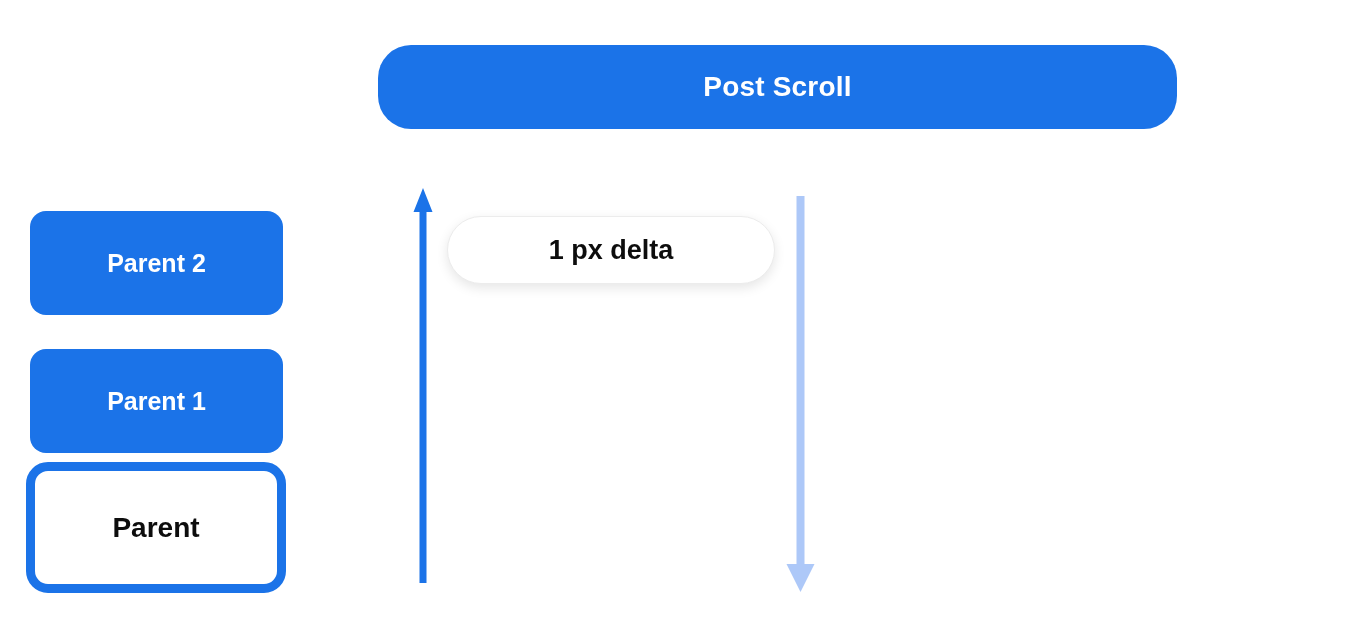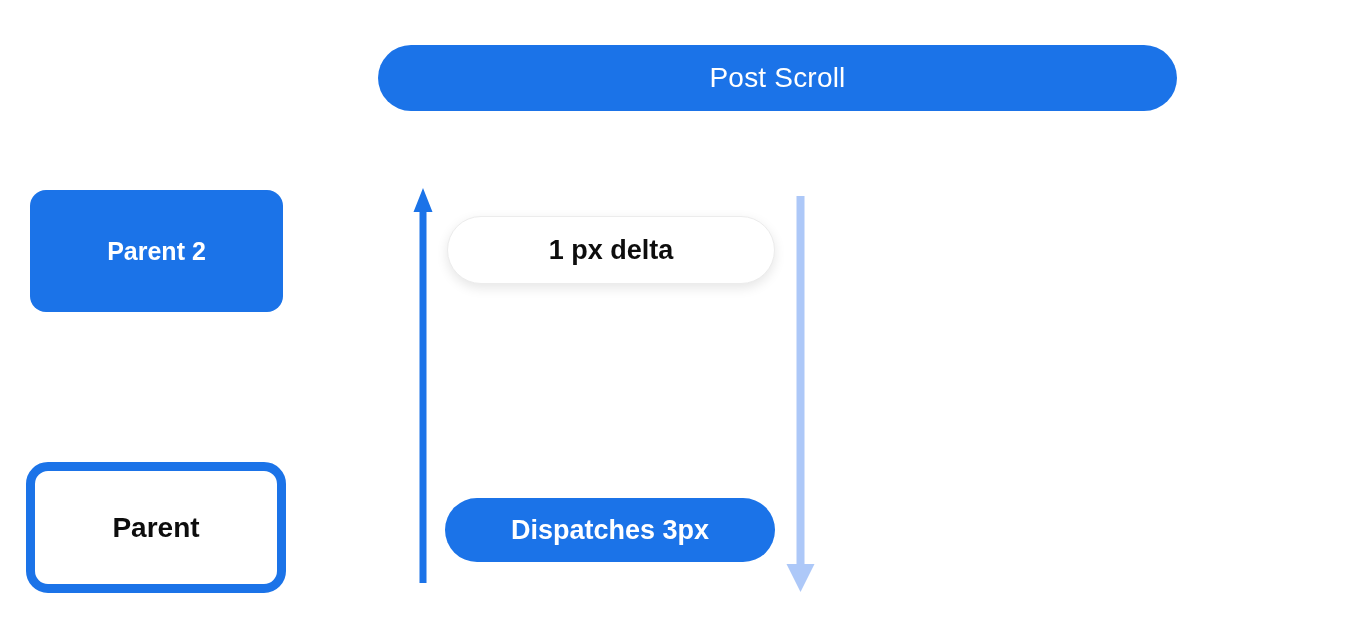--- a/index.html
+++ b/index.html
@@ -14,28 +14,28 @@
     background: #ffffff;
   }
   .pill, .box {
     position: absolute;
     display: flex; align-items: center; justify-content: center;
     text-align: center;
   }
   .blue-fill { background: #1b73e8; color: #ffffff; }
 
   .title-pill {
-    left: 378px; top: 45px; width: 799px; height: 66px;
+    left: 378px; top: 45px; width: 799px; height: 84px;
     border-radius: 33px;
-    font-size: 28px; font-weight: 400; letter-spacing: 0.2px;
+    font-size: 28px; font-weight: 700; letter-spacing: 0.2px;
   }
   .parent-box {
-    left: 30px; width: 253px; height: 122px;
+    left: 30px; width: 253px; height: 104px;
     border-radius: 16px;
-    font-size: 25px; font-weight: 700;
+    font-size: 25px; font-weight: 700; margin-top: 21px;
   }
   .parent-2 { top: 190px; }
   .parent-1 { top: 328px; }
   .child-box {
     left: 26px; top: 462px; width: 260px; height: 131px;
     background: #ffffff;
     border: 9px solid #1b73e8;
     border-radius: 22px;
     color: #0d0d0d;
     font-size: 28px; font-weight: 600;
@@ -66,34 +66,34 @@
 <div class="canvas">
 
   <div class="pill blue-fill title-pill">
     <span>Post Scroll</span>
   </div>
 
   <div class="box blue-fill parent-box parent-2">
     <span>Parent 2</span>
   </div>
 
+  <div class="box blue-fill parent-box parent-1">
+    <span>Parent 1</span>
+  </div>
 
   <div class="box child-box">
     <span>Parent</span>
   </div>
 
   <svg class="arrow-svg up-arrow-svg" width="26" height="398" viewBox="0 0 26 398">
     <path class="up-arrow-shape" d="M13 0 L22.5 24 L16.5 24 L16.5 395 L9.5 395 L9.5 24 L3.5 24 Z"></path>
   </svg>
 
   <svg class="arrow-svg down-arrow-svg" width="30" height="396" viewBox="0 0 30 396">
     <path class="down-arrow-shape" d="M10.5 0 L18.5 0 L18.5 368 L28.5 368 L14.5 396 L0.5 368 L10.5 368 Z"></path>
   </svg>
 
   <div class="pill delta-pill">
     <span>1 px delta</span>
   </div>
 
-  <div class="pill blue-fill dispatch-pill">
-    <span>Dispatches 3px</span>
-  </div>
 
 </div>
 
 </body></html>

